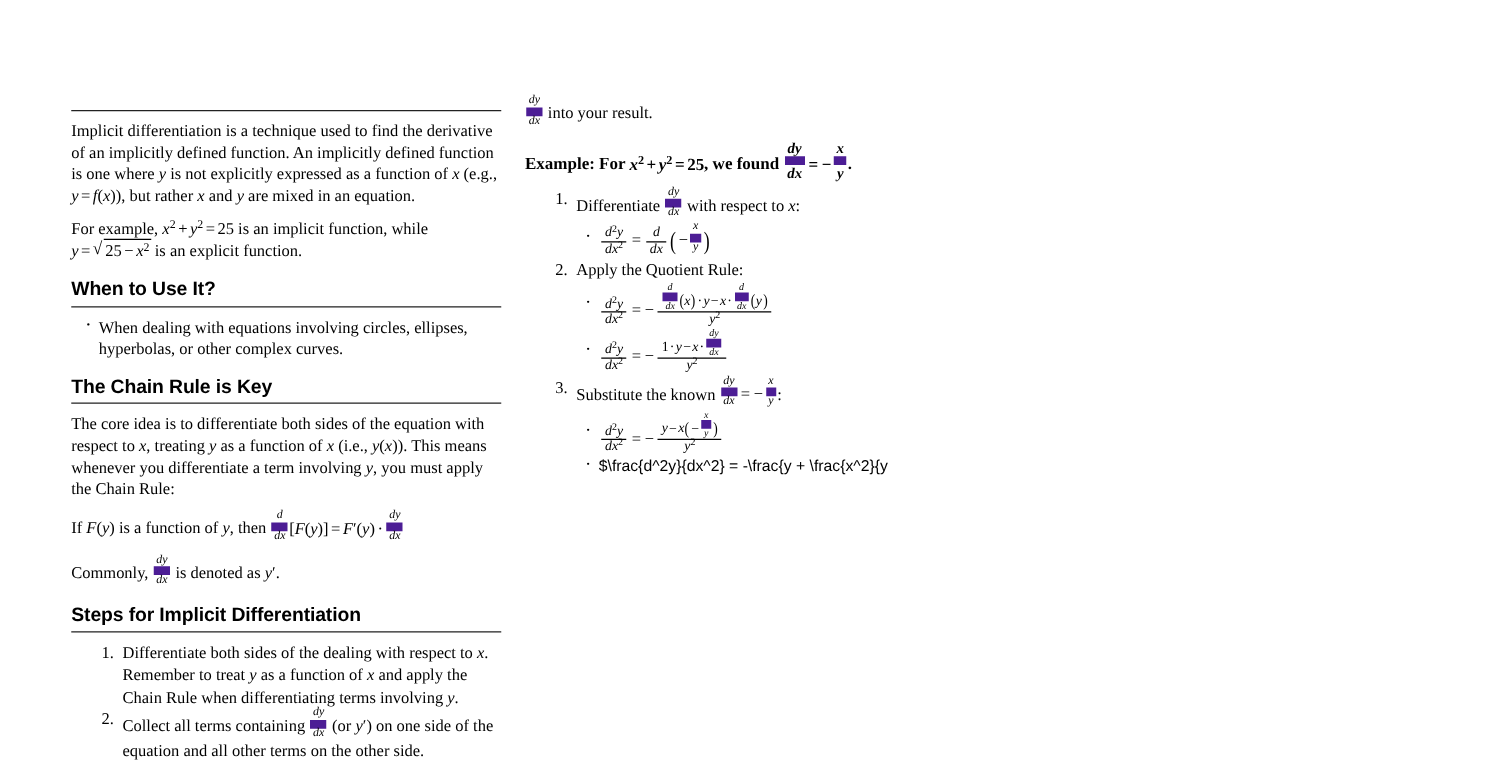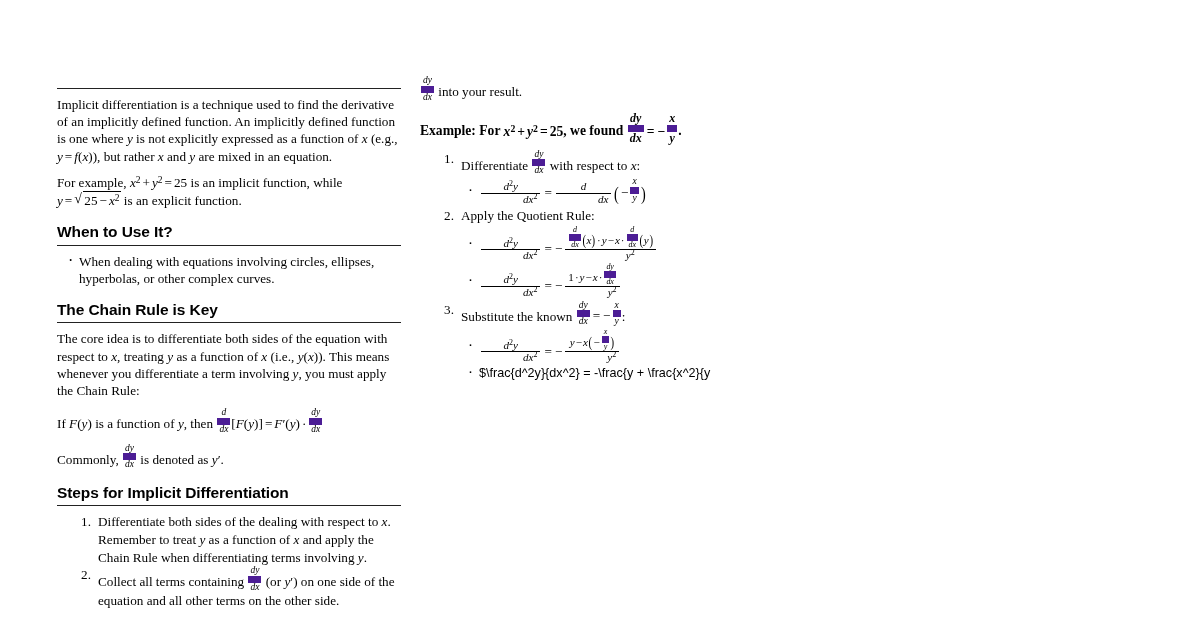--- a/index.html
+++ b/index.html
@@ -200,21 +200,20 @@
   .dfrac > .fn {
     display: block;
     padding: 0 3px;
     border-bottom: 1px solid #000;
     white-space: nowrap;
   }
   .dfrac > .fd {
     display: block;
     padding: 0 3px;
     white-space: nowrap;
-    margin-left: 39px;
   }
 
   .sqrt {
     display: inline-block;
     position: relative;
     padding-left: 9px;
     font-style: italic;
   }
   .sqrt::before {
     content: "\221A";

